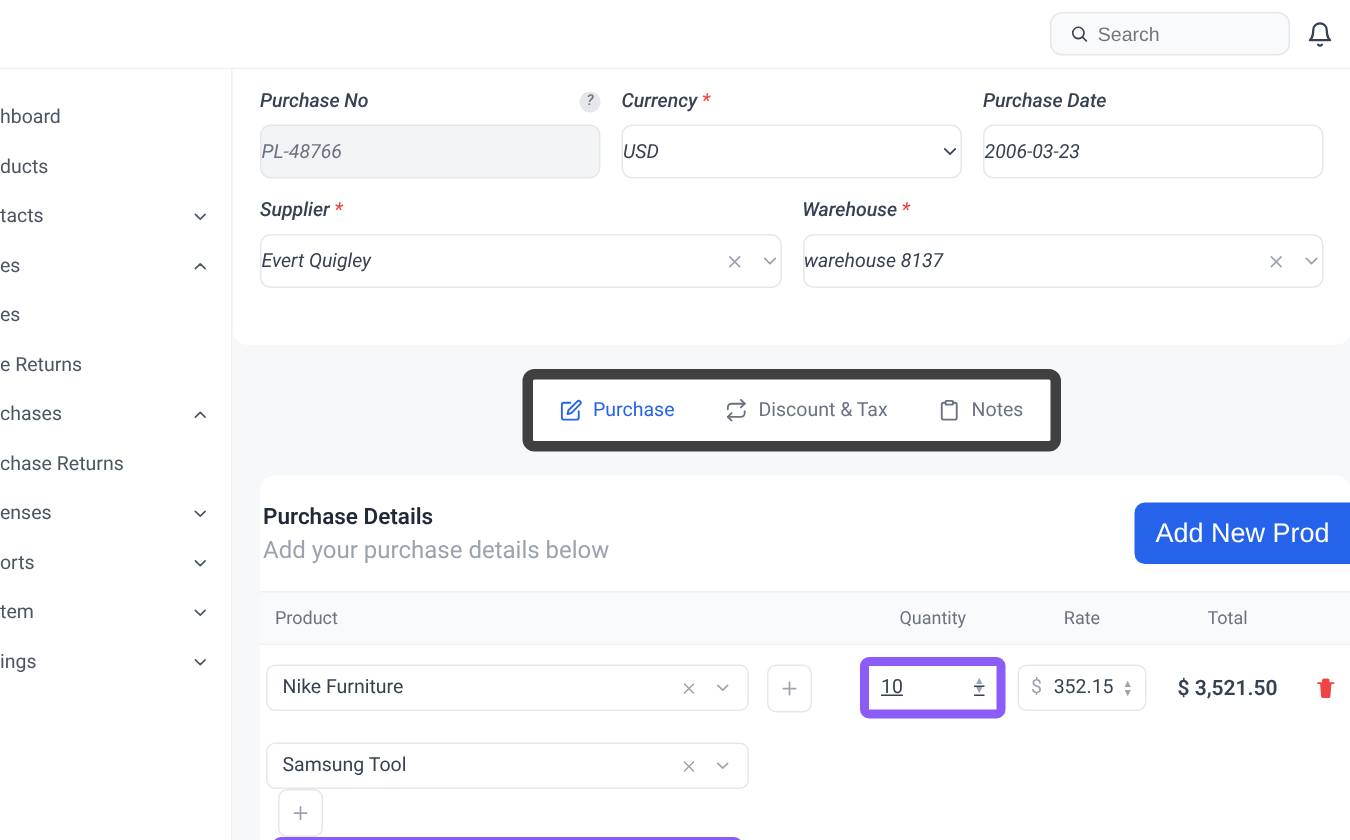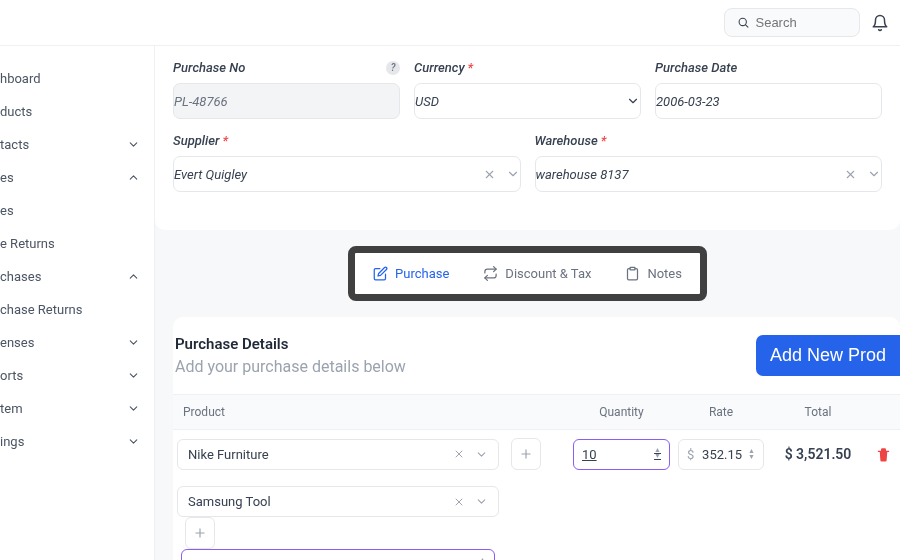--- a/index.html
+++ b/index.html
@@ -1,20 +1,20 @@
 <!DOCTYPE html>
 <html><head>
 <meta charset="utf-8">
 <style>
 * { margin: 0; padding: 0; box-sizing: border-box; }
 body { font-family: -apple-system, BlinkMacSystemFont, "Segoe UI", Roboto, sans-serif; font-size: 14px; color: #374151; background: #fff; width: 900px; height: 560px; overflow: hidden; position: relative; }
 
 
 .topbar { height: 45px; display: flex; align-items: center; justify-content: flex-end; padding: 0 10px; gap: 10px; }
-.search-wrap { display: flex; align-items: flex-end; background: #f9fafb; border: 1px solid #e5e7eb; border-radius: 8px; padding: 6px 12px; width: 136px; gap: 6px; }
+.search-wrap { display: flex; align-items: flex-end; background: #f9fafb; border: 1px solid #e5e7eb; border-radius: 8px; padding: 6px 12px; width: 160px; gap: 6px; }
 .search-wrap input { border: none; background: transparent; outline: none; font-size: 13px; color: #6b7280; width: 100%; }
 .bell { width: 20px; height: 20px; display: flex; align-items: center; justify-content: center; }
 
 
 .wrap { display: flex; height: 515px; border-top: 1px solid #eef0f3; }
 
 
 .sidebar { width: 155px; background: #fff; border-right: 1px solid #eef0f3; overflow: hidden; padding-top: 16px; }
 .nav-item { display: flex; align-items: center; justify-content: space-between; padding: 9px 14px 9px 0; font-size: 13px; color: #4b5563; cursor: pointer; }
 .nav-item.active { background: #f3f4f6; color: #2563eb; }
@@ -51,21 +51,21 @@
 
 
 .tbl { width: 100%; }
 .tbl-head { display: grid; grid-template-columns: 330px 66px 105px 94px 100px 30px; background: #f9fafb; padding: 10px 0; font-size: 12px; color: #6b7280; border-top: 1px solid #eef0f3; border-bottom: 1px solid #eef0f3; }
 .th { padding: 0 10px; text-align: center; }
 .th:first-child { text-align: left; }
 .tbl-row { display: grid; grid-template-columns: 330px 66px 105px 94px 100px 30px; padding: 8px 0; align-items: center; gap: 0; }
 .td { padding: 0 4px; }
 .product-combo { border: 1px solid #e5e7eb; border-radius: 6px; padding: 7px 10px; flex: 1; display: flex; justify-content: space-between; align-items: center; font-size: 13px; }
 .plus-box { width: 30px; height: 32px; border: 1px solid #e5e7eb; border-radius: 6px; display: flex; align-items: center; justify-content: center; color: #9ca3af; cursor: pointer; margin-left: 4px; }
-.num-input { border: 1px solid #8b5cf6; border-radius: 6px; padding: 7px 8px; display: flex; justify-content: space-between; font-size: 13px; text-decoration: underline; }
+.num-input { border: 6px solid #8b5cf6; border-radius: 6px; padding: 7px 8px; display: flex; justify-content: space-between; font-size: 13px; text-decoration: underline; }
 .stepper { display: flex; flex-direction: column; gap: 0; color: #9ca3af; font-size: 7px; line-height: 6px; }
 .rate-input { border: 1px solid #e5e7eb; border-radius: 6px; padding: 7px 8px; display: flex; align-items: center; font-size: 13px; gap: 6px; }
 .currency-sym { color: #9ca3af; }
 .rate-val { flex: 1; text-align: right; }
 .total-cell { font-weight: 600; text-align: center; }
 .trash { color: #ef4444; cursor: pointer; display: flex; justify-content: center; }
 
 svg { stroke: currentColor; fill: none; stroke-width: 2; stroke-linecap: round; stroke-linejoin: round; }
 </style>
 </head>

